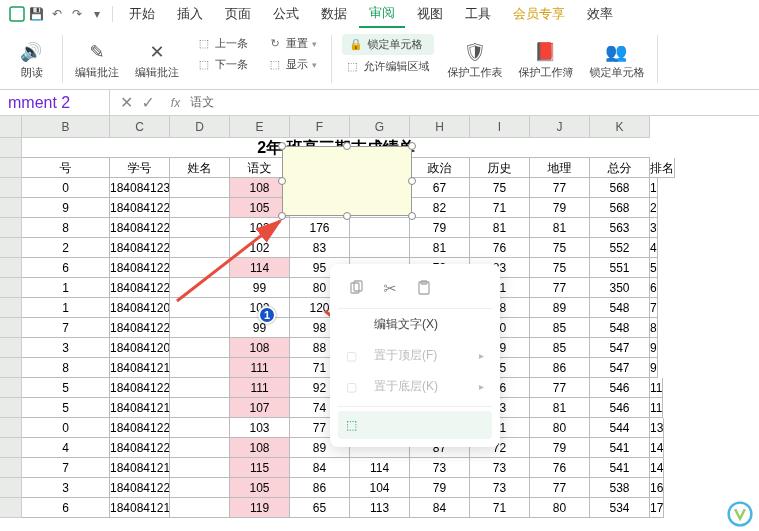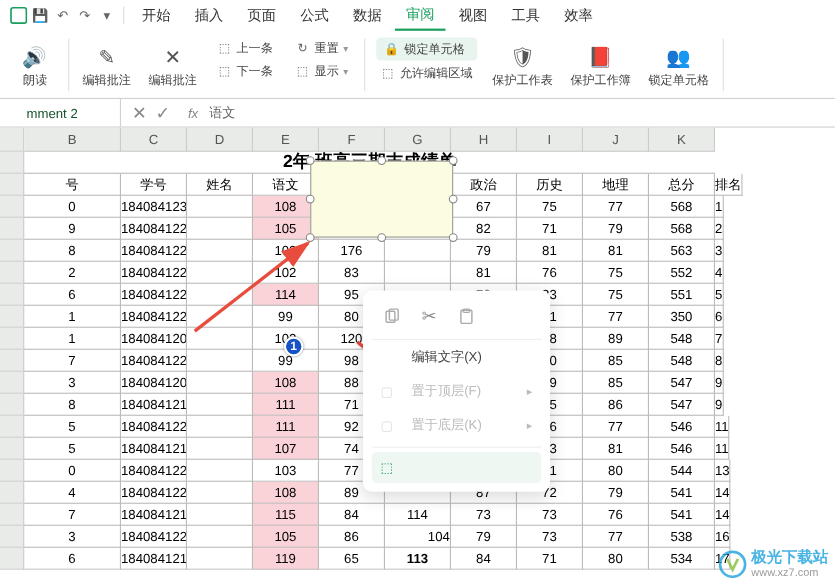--- a/index.html
+++ b/index.html
@@ -17,21 +17,21 @@
 .rgroup .ricon { font-size: 18px; color: #555; height: 26px; display: flex; align-items: center; }
 .rgroup .rlabel { font-size: 11px; color: #444; white-space: nowrap; }
 .rsep { width: 1px; height: 48px; background: #e0e0e0; margin: 3px 2px; }
 .rstack { display: flex; flex-direction: column; gap: 2px; padding: 2px 4px; }
 .rbtn { display: flex; align-items: center; gap: 4px; font-size: 11px; color: #444; padding: 2px 4px; white-space: nowrap; }
 .rbtn.green { background: #e8f5ee; border-radius: 4px; padding: 3px 8px; }
 .rbtn .ic { width: 14px; height: 14px; display: inline-flex; align-items: center; justify-content: center; color: #666; }
 .rbtn.green .ic { color: #1a9e5c; }
 
 .fbar { display: flex; align-items: center; height: 26px; border-bottom: 1px solid #d0d0d0; }
-.namebox { width: 110px; padding: 0 24px; font-size: 12px; color: #14532d; border-right: 1px solid #d0d0d0; height: 100%; display: flex; align-items: center; }
+.namebox { width: 110px; padding: 0 8px; font-size: 16px; color: #6d28d9; border-right: 1px solid #d0d0d0; height: 100%; display: flex; align-items: center; }
 .fbar .icons { display: flex; gap: 8px; padding: 0 10px; color: #888; }
 .fx { font-style: italic; font-size: 12px; color: #888; padding: 0 6px; }
 .fval { font-size: 12px; color: #666; padding-left: 4px; }
 
 .sheet { position: relative; overflow: hidden; }
 .colhdr { display: flex; height: 22px; }
 .colhdr .rownum-spacer { width: 22px; background: #e8ebe8; border-right: 1px solid #ccc; border-bottom: 1px solid #ccc; }
 .colhdr .ch { flex: 0 0 auto; text-align: center; font-size: 12px; color: #555; background: #e8ebe8; border-right: 1px solid #ccc; border-bottom: 1px solid #ccc; line-height: 22px; }
 
 .rows { }
@@ -80,20 +80,21 @@
   <div class="mini-icon">▾</div>
   <div class="sep"></div>
   <div class="tab">开始</div>
   <div class="tab">插入</div>
   <div class="tab">页面</div>
   <div class="tab">公式</div>
   <div class="tab">数据</div>
   <div class="tab active">审阅</div>
   <div class="tab">视图</div>
   <div class="tab">工具</div>
+  <div class="tab" style="color:#d4a017">会员专享</div>
   <div class="tab">效率</div>
 </div>
 
 <div class="ribbon">
   <div class="rgroup big">
     <div class="ricon">🔊</div>
     <div class="rlabel">朗读</div>
   </div>
   <div class="rsep"></div>
   <div class="rgroup big">
@@ -405,35 +406,35 @@
         <div class="cell" style="width: 60px;">541</div>
         <div class="cell">14</div>
       </div>
       <div class="row">
         <div class="rownum"></div>
         <div class="cell" style="width: 88px;">3</div>
         <div class="cell" style="width: 60px;">1840841223</div>
         <div class="cell" style="width: 60px;"></div>
         <div class="cell hl" style="width: 60px;">105</div>
         <div class="cell" style="width: 60px;">86</div>
-        <div class="cell" style="width: 60px; text-align: right;">104</div>
+        <div class="cell" style="width: 60px;">104</div>
         <div class="cell" style="width: 60px;">79</div>
         <div class="cell" style="width: 60px;">73</div>
         <div class="cell" style="width: 60px;">77</div>
         <div class="cell" style="width: 60px;">538</div>
         <div class="cell">16</div>
       </div>
       <div class="row">
         <div class="rownum"></div>
         <div class="cell" style="width: 88px;">6</div>
         <div class="cell" style="width: 60px;">1840841216</div>
         <div class="cell" style="width: 60px;"></div>
         <div class="cell hl" style="width: 60px;">119</div>
         <div class="cell" style="width: 60px;">65</div>
-        <div class="cell" style="width: 60px; font-weight: bold;">113</div>
+        <div class="cell" style="width: 60px;">113</div>
         <div class="cell" style="width: 60px;">84</div>
         <div class="cell" style="width: 60px;">71</div>
         <div class="cell" style="width: 60px;">80</div>
         <div class="cell" style="width: 60px;">534</div>
         <div class="cell">17</div>
       </div>
     </div>
 
   <div class="comment-box" style="left:282px; top:30px;">
     <div class="handle" style="left:-5px;top:-5px"></div>
@@ -501,17 +502,13 @@
       <span class="mi">⬚</span>
     </div>
   </div>
 </div>
 
 <div class="watermark">
   <svg class="logo" viewBox="0 0 32 32">
       <circle cx="16" cy="16" r="14" fill="none" stroke="#2aa7e0" stroke-width="3"></circle>
       <path d="M10 10 L16 22 L22 10" fill="none" stroke="#8bc34a" stroke-width="3"></path>
     </svg>
-  <div>
-    <div class="wt1">极光下载站</div>
-    <div class="wt2">www.xz7.com</div>
-  </div>
 </div>
 
 </body></html>

